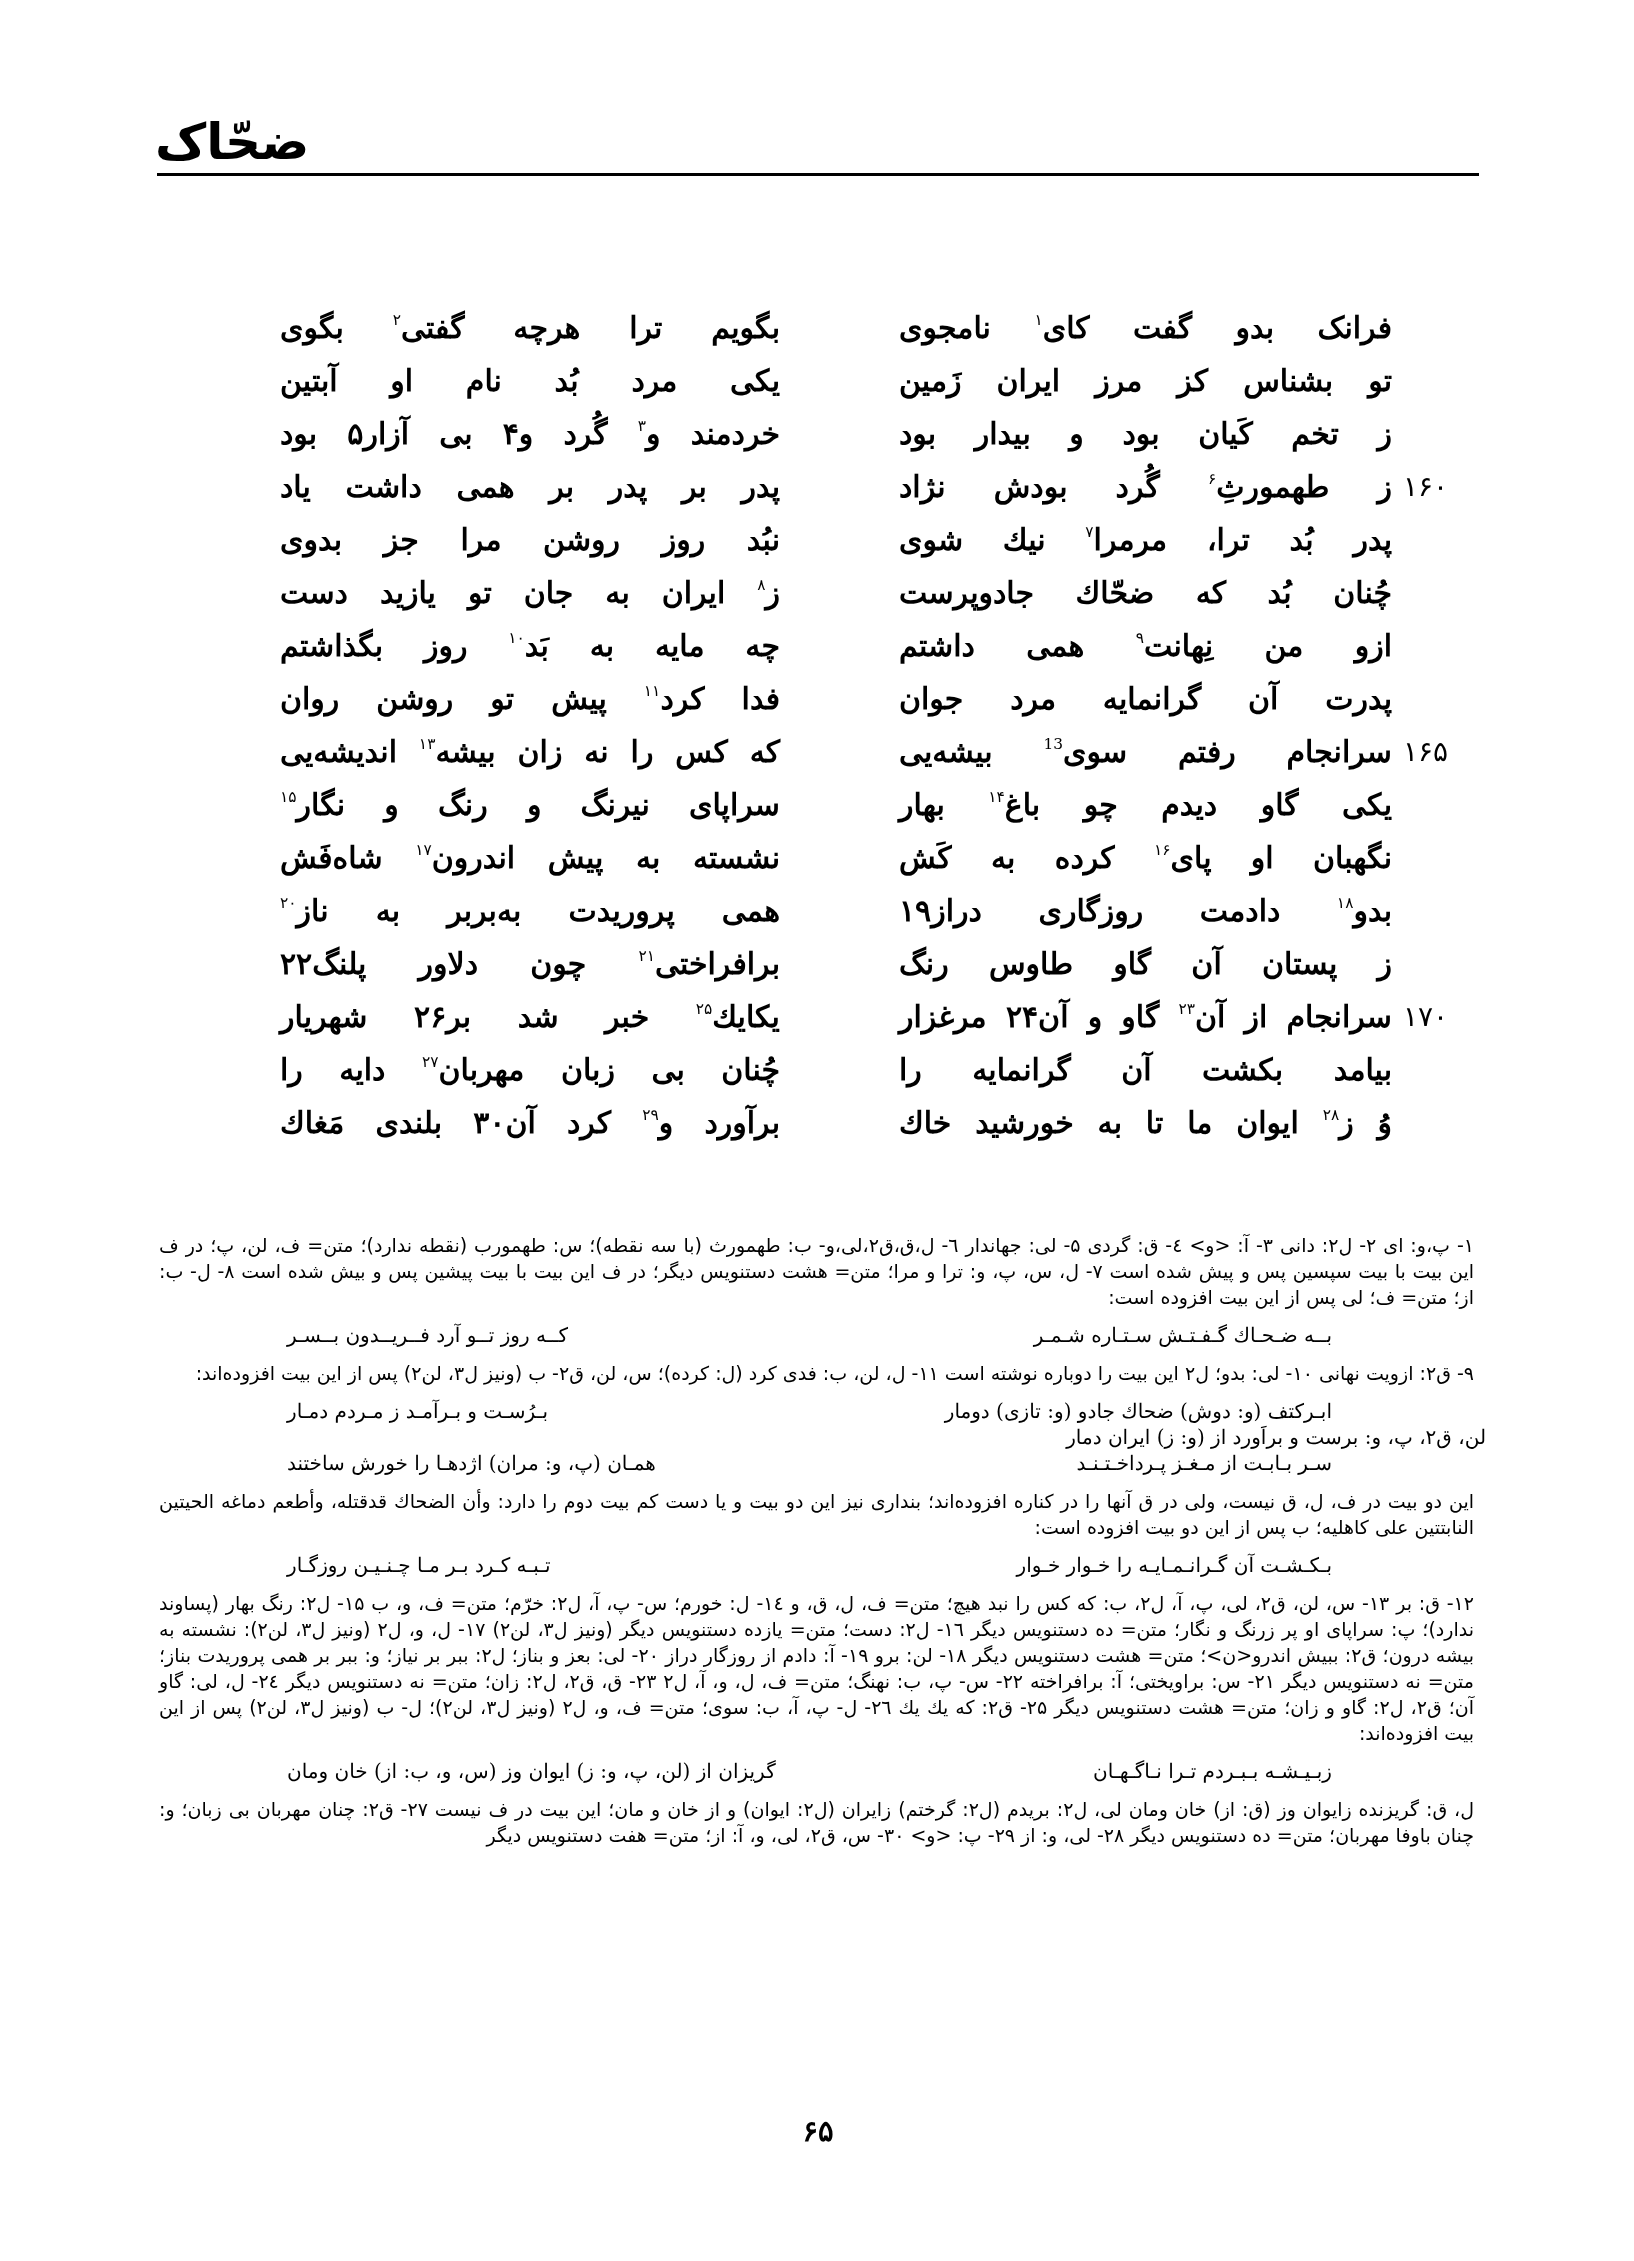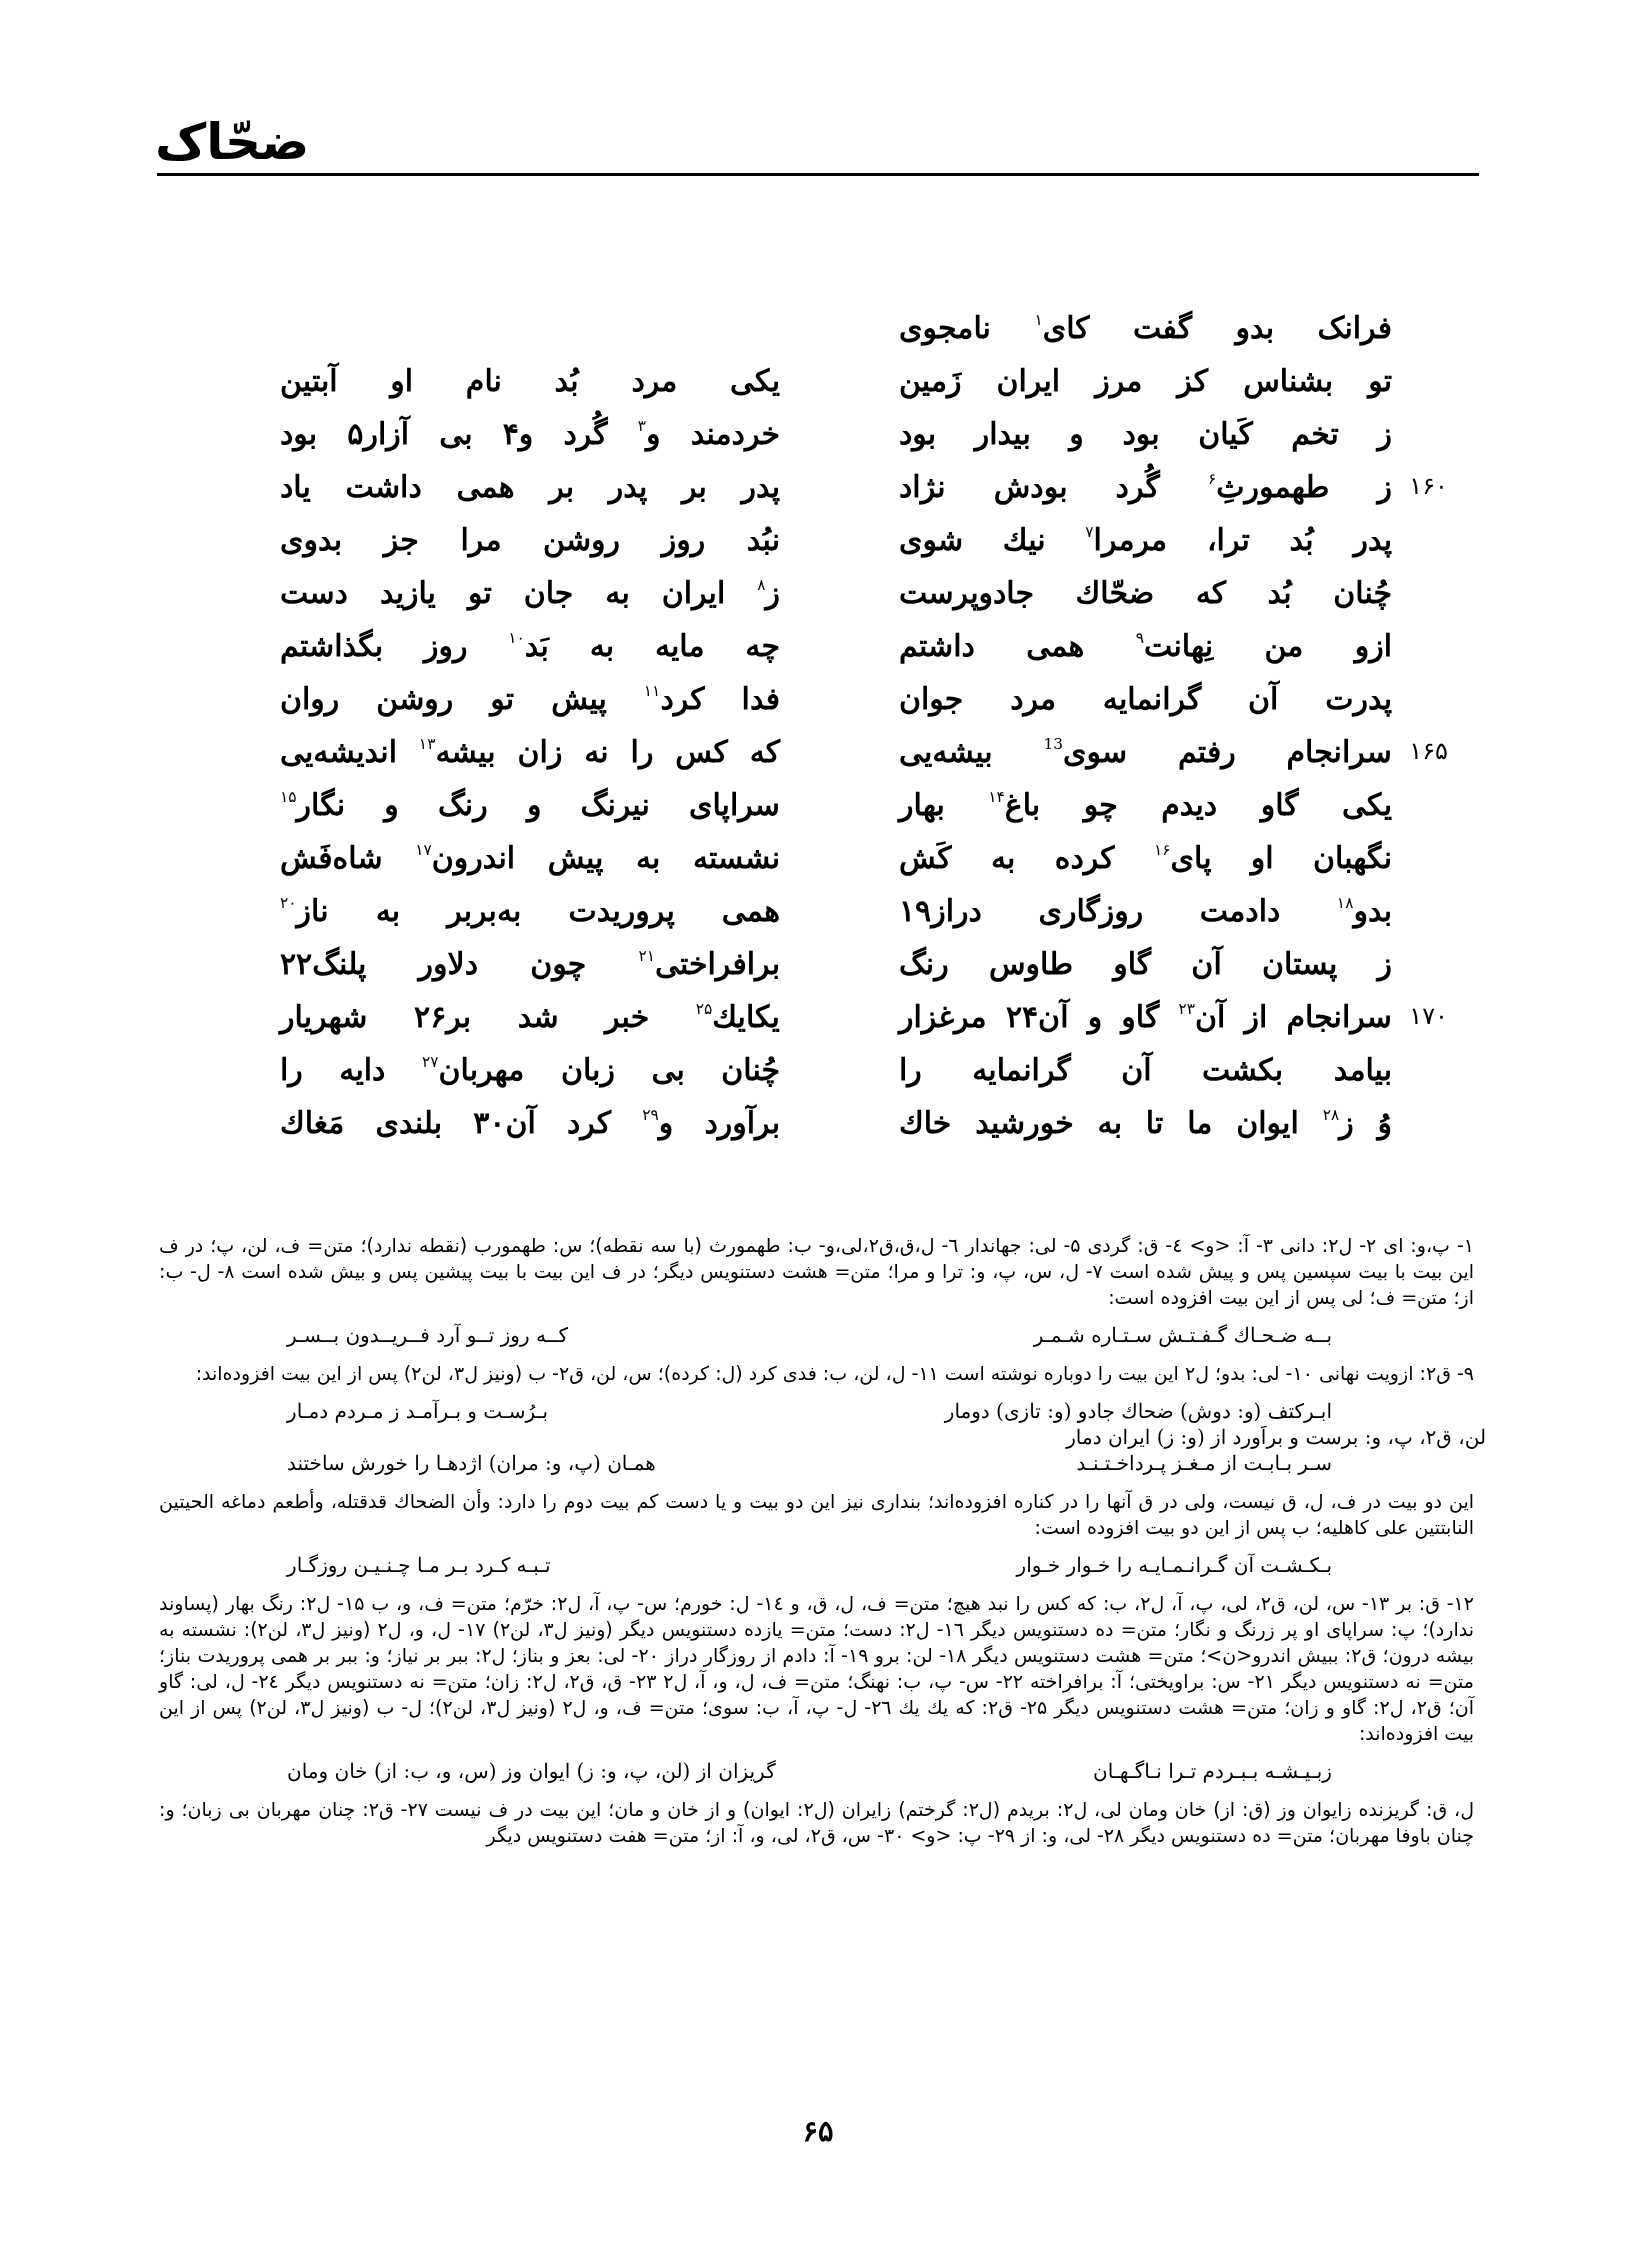--- a/index.html
+++ b/index.html
@@ -24,21 +24,21 @@
   .hemistich {
     position: absolute; top: 0; height: 53px; line-height: 53px;
     font-family: "DejaVu Serif", serif; font-size: 30px; font-weight: bold;
     direction: rtl; text-align: justify; text-align-last: justify;
     white-space: nowrap;
   }
   .hemistich.first { left: 633px; width: 493px; }
   .hemistich.second { left: 14px; width: 500px; }
   .verse-num {
     position: absolute; left: 1126px; top: 0; width: 56px; line-height: 53px;
-    font-family: "DejaVu Serif", serif; font-size: 24px; direction: rtl; text-align: right;
+    font-family: "DejaVu Serif", serif; font-size: 28px; direction: rtl; text-align: right;
   }
   sup.fn { font-size: 15.4px; font-weight: normal; vertical-align: 12.6px; line-height: 0; }
   .footnotes {
     position: absolute; left: 147px; top: 1220px; width: 1339px;
     direction: rtl; text-align: justify;
     font-family: "DejaVu Sans", sans-serif; font-size: 19px; line-height: 26px;
   }
   .fn-para { margin: 12px; }
   .fn-verse {
     display: flex; direction: rtl; padding-right: 154px; padding-left: 140px;
@@ -55,20 +55,21 @@
 </head>
 <body>
 
 <div class="page-title">ضحّاک</div>
 <div class="header-rule"></div>
 
 <div class="verses" id="verses">
     <div class="verse-row">
     <span class="verse-num"></span>
     <span class="hemistich first"><span>فرانک بدو گفت کای</span><sup class="fn">۱</sup><span> نامجوی</span></span>
+    <span class="hemistich second"><span>بگویم ترا هرچه گفتی</span><sup class="fn">۲</sup><span> بگوی</span></span>
   </div>
     <div class="verse-row">
     <span class="verse-num"></span>
     <span class="hemistich first"><span>تو بشناس کز مرز ایران زَمین</span><sup class="fn"></sup><span></span></span>
     <span class="hemistich second"><span>یکی مرد بُد نام او آبتین</span><sup class="fn"></sup><span></span></span>
   </div>
     <div class="verse-row">
     <span class="verse-num"></span>
     <span class="hemistich first"><span>ز تخم کَیان بود و بیدار بود</span><sup class="fn"></sup><span></span></span>
     <span class="hemistich second"><span>خردمند و</span><sup class="fn">۳</sup><span> گُرد و۴ بی آزار۵ بود</span></span>

